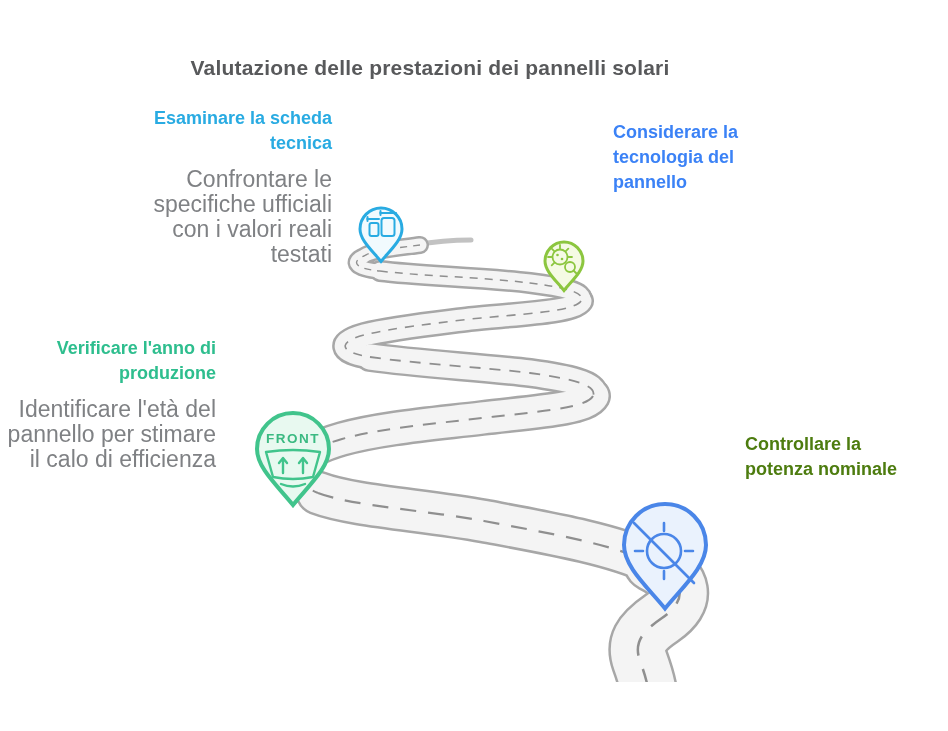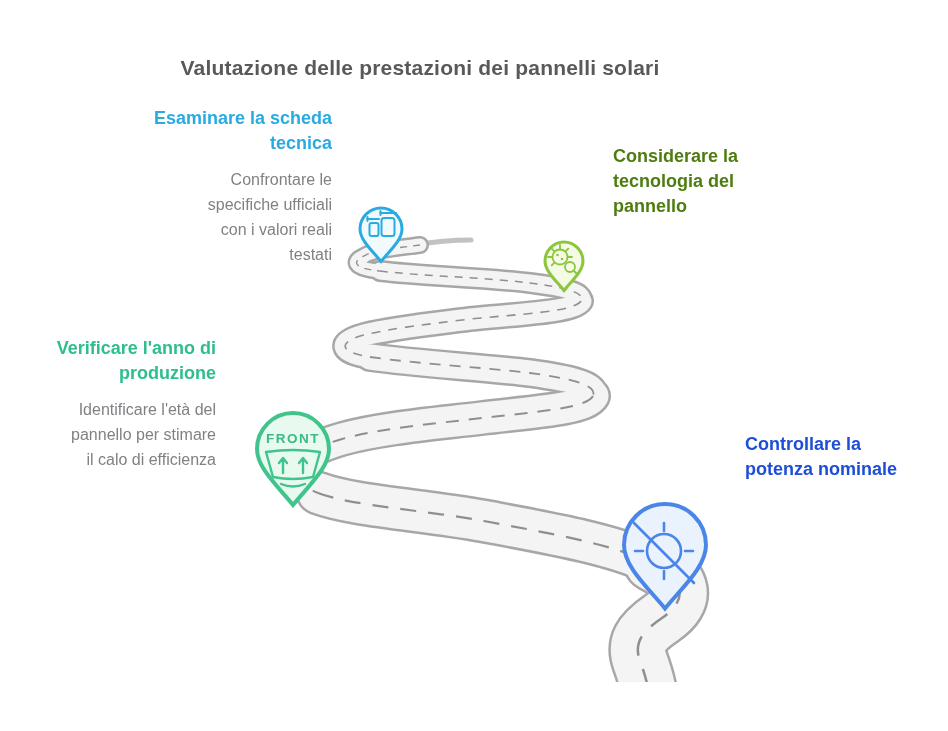--- a/index.html
+++ b/index.html
@@ -5,34 +5,34 @@
   html,body{margin:0;padding:0;background:#ffffff;}
   #canvas{
     position:relative;
     width:948px;height:731px;
     background:#ffffff;
     font-family:"Liberation Sans", sans-serif;
     overflow:hidden;
   }
   #road-svg{position:absolute;left:0;top:0;}
   .page-title{
-    position:absolute;top:56px;left:4px;width:832px;
+    position:absolute;top:56px;left:14px;width:832px;
     text-align:center;
     font-size:21px;font-weight:bold;color:#58595B;
     letter-spacing:0.2px;
   }
   .step{position:absolute;}
   .step h2{
     margin:0 0 11px 0;
     font-size:18px;font-weight:bold;line-height:25px;
     white-space:pre-line;
   }
   .step p{
     margin:0;
-    font-size:16px;line-height:25px;color:#7F8184;
+    font-size:23px;line-height:25px;color:#7F8184;
     white-space:pre-line;
   }
   .step.align-right{text-align:right;}
   .step.align-left{text-align:left;}
   #step-datasheet{top:106px;right:616px;width:260px;}
   #step-technology{top:120px;left:613px;width:210px;}
   #step-production-year{top:336px;right:732px;width:250px;}
   #step-nominal-power{top:432px;left:745px;width:200px;}
 
   
@@ -145,31 +145,31 @@
   <div class="step align-right" id="step-datasheet">
     <h2 style="color: rgb(41, 171, 226);">Esaminare la scheda
 tecnica</h2>
     <p>Confrontare le
 specifiche ufficiali
 con i valori reali
 testati</p>
   </div>
 
   <div class="step align-left" id="step-technology">
-    <h2 style="color: #4d7c0f; margin-top: 24px;">Considerare la
+    <h2 style="color: #3b82f6;">Considerare la
 tecnologia del
 pannello</h2>
   </div>
 
   <div class="step align-right" id="step-production-year">
     <h2 style="color: rgb(46, 190, 142);">Verificare l'anno di
 produzione</h2>
     <p>Identificare l'età del
 pannello per stimare
 il calo di efficienza</p>
   </div>
 
   <div class="step align-left" id="step-nominal-power">
-    <h2 style="color: #1d4ed8;">Controllare la
+    <h2 style="color: #4d7c0f;">Controllare la
 potenza nominale</h2>
   </div>
 
 </div>
 
 </body></html>

